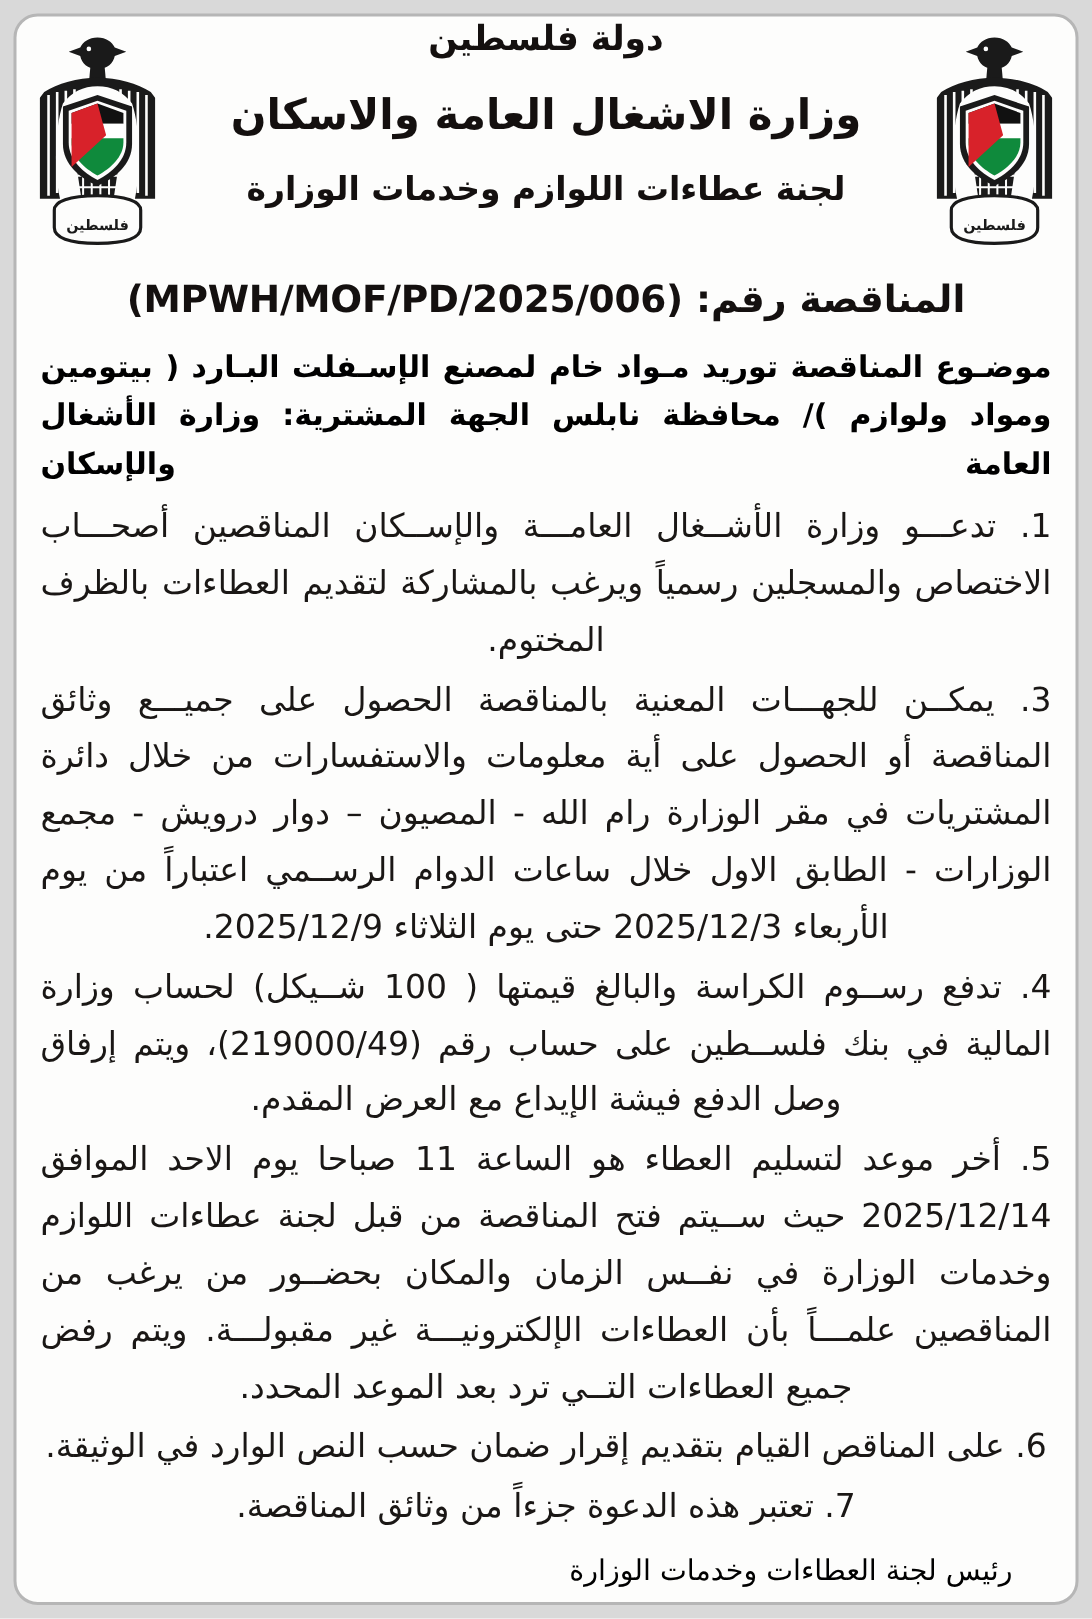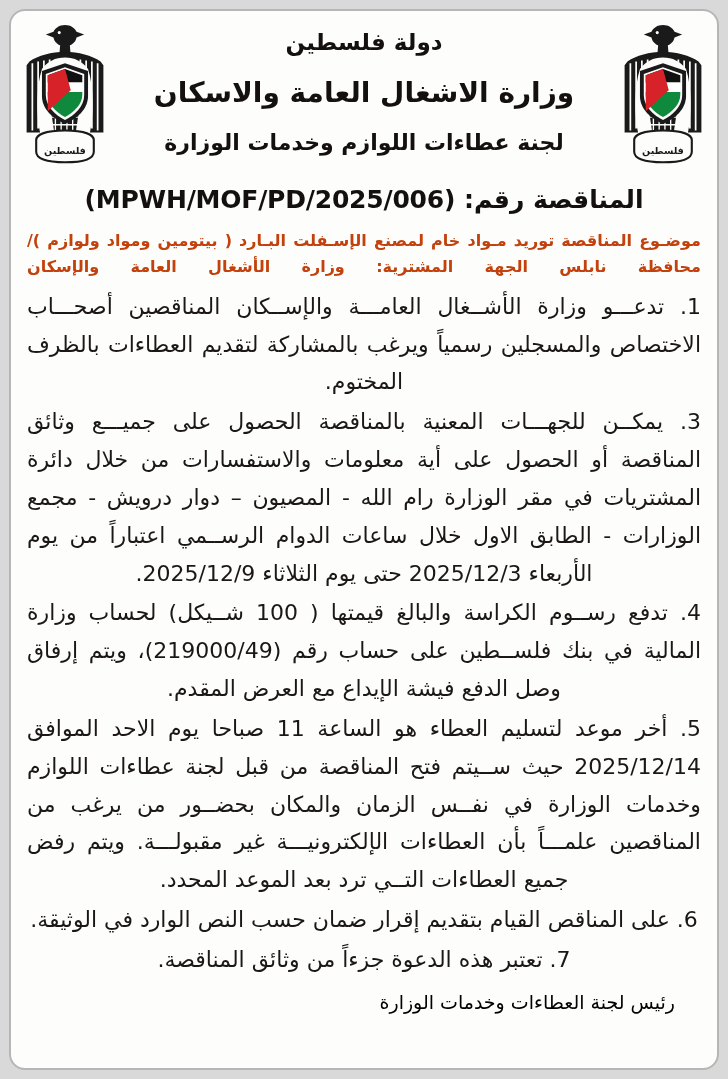--- a/index.html
+++ b/index.html
@@ -39,21 +39,21 @@
     top: 8px;
     width: 96px;
     height: 152px;
   }
   .emblem.left  { left: 6px; }
   .emblem.right { right: 6px; }
   .emblem svg { display: block; width: 100%; height: 100%; }
 
   .header-titles {
     position: absolute;
-    left: 0; right: 0; top: 20px;
+    left: 0; right: 0; top: 4px;
     text-align: center;
     direction: rtl;
   }
   .header-titles div {
     color: #14100f;
     font-weight: bold;
     line-height: 1.0;
   }
   .title-1 { font-size: 23px; margin-bottom: 25px; letter-spacing: -0.3px;}
   .title-2 { font-size: 28px; margin-bottom: 25px; letter-spacing: -0.3px;}
@@ -73,23 +73,23 @@
     direction: ltr;
     unicode-bidi: embed;
     display: inline-block;
   }
 
   
   .subject {
     direction: rtl;
     text-align: justify;
     text-align-last: justify;
-    font-size: 16px;
+    font-size: 20px;
     font-weight: bold;
-    color: #c2410c;
+    color: #000000;
     line-height: 1.62;
     margin: 0 16px 8px 16px;
     letter-spacing: -0.2px;
   }
 
   
   .clauses {
     direction: rtl;
     margin: 0 16px 0 16px;
     padding: 0;

